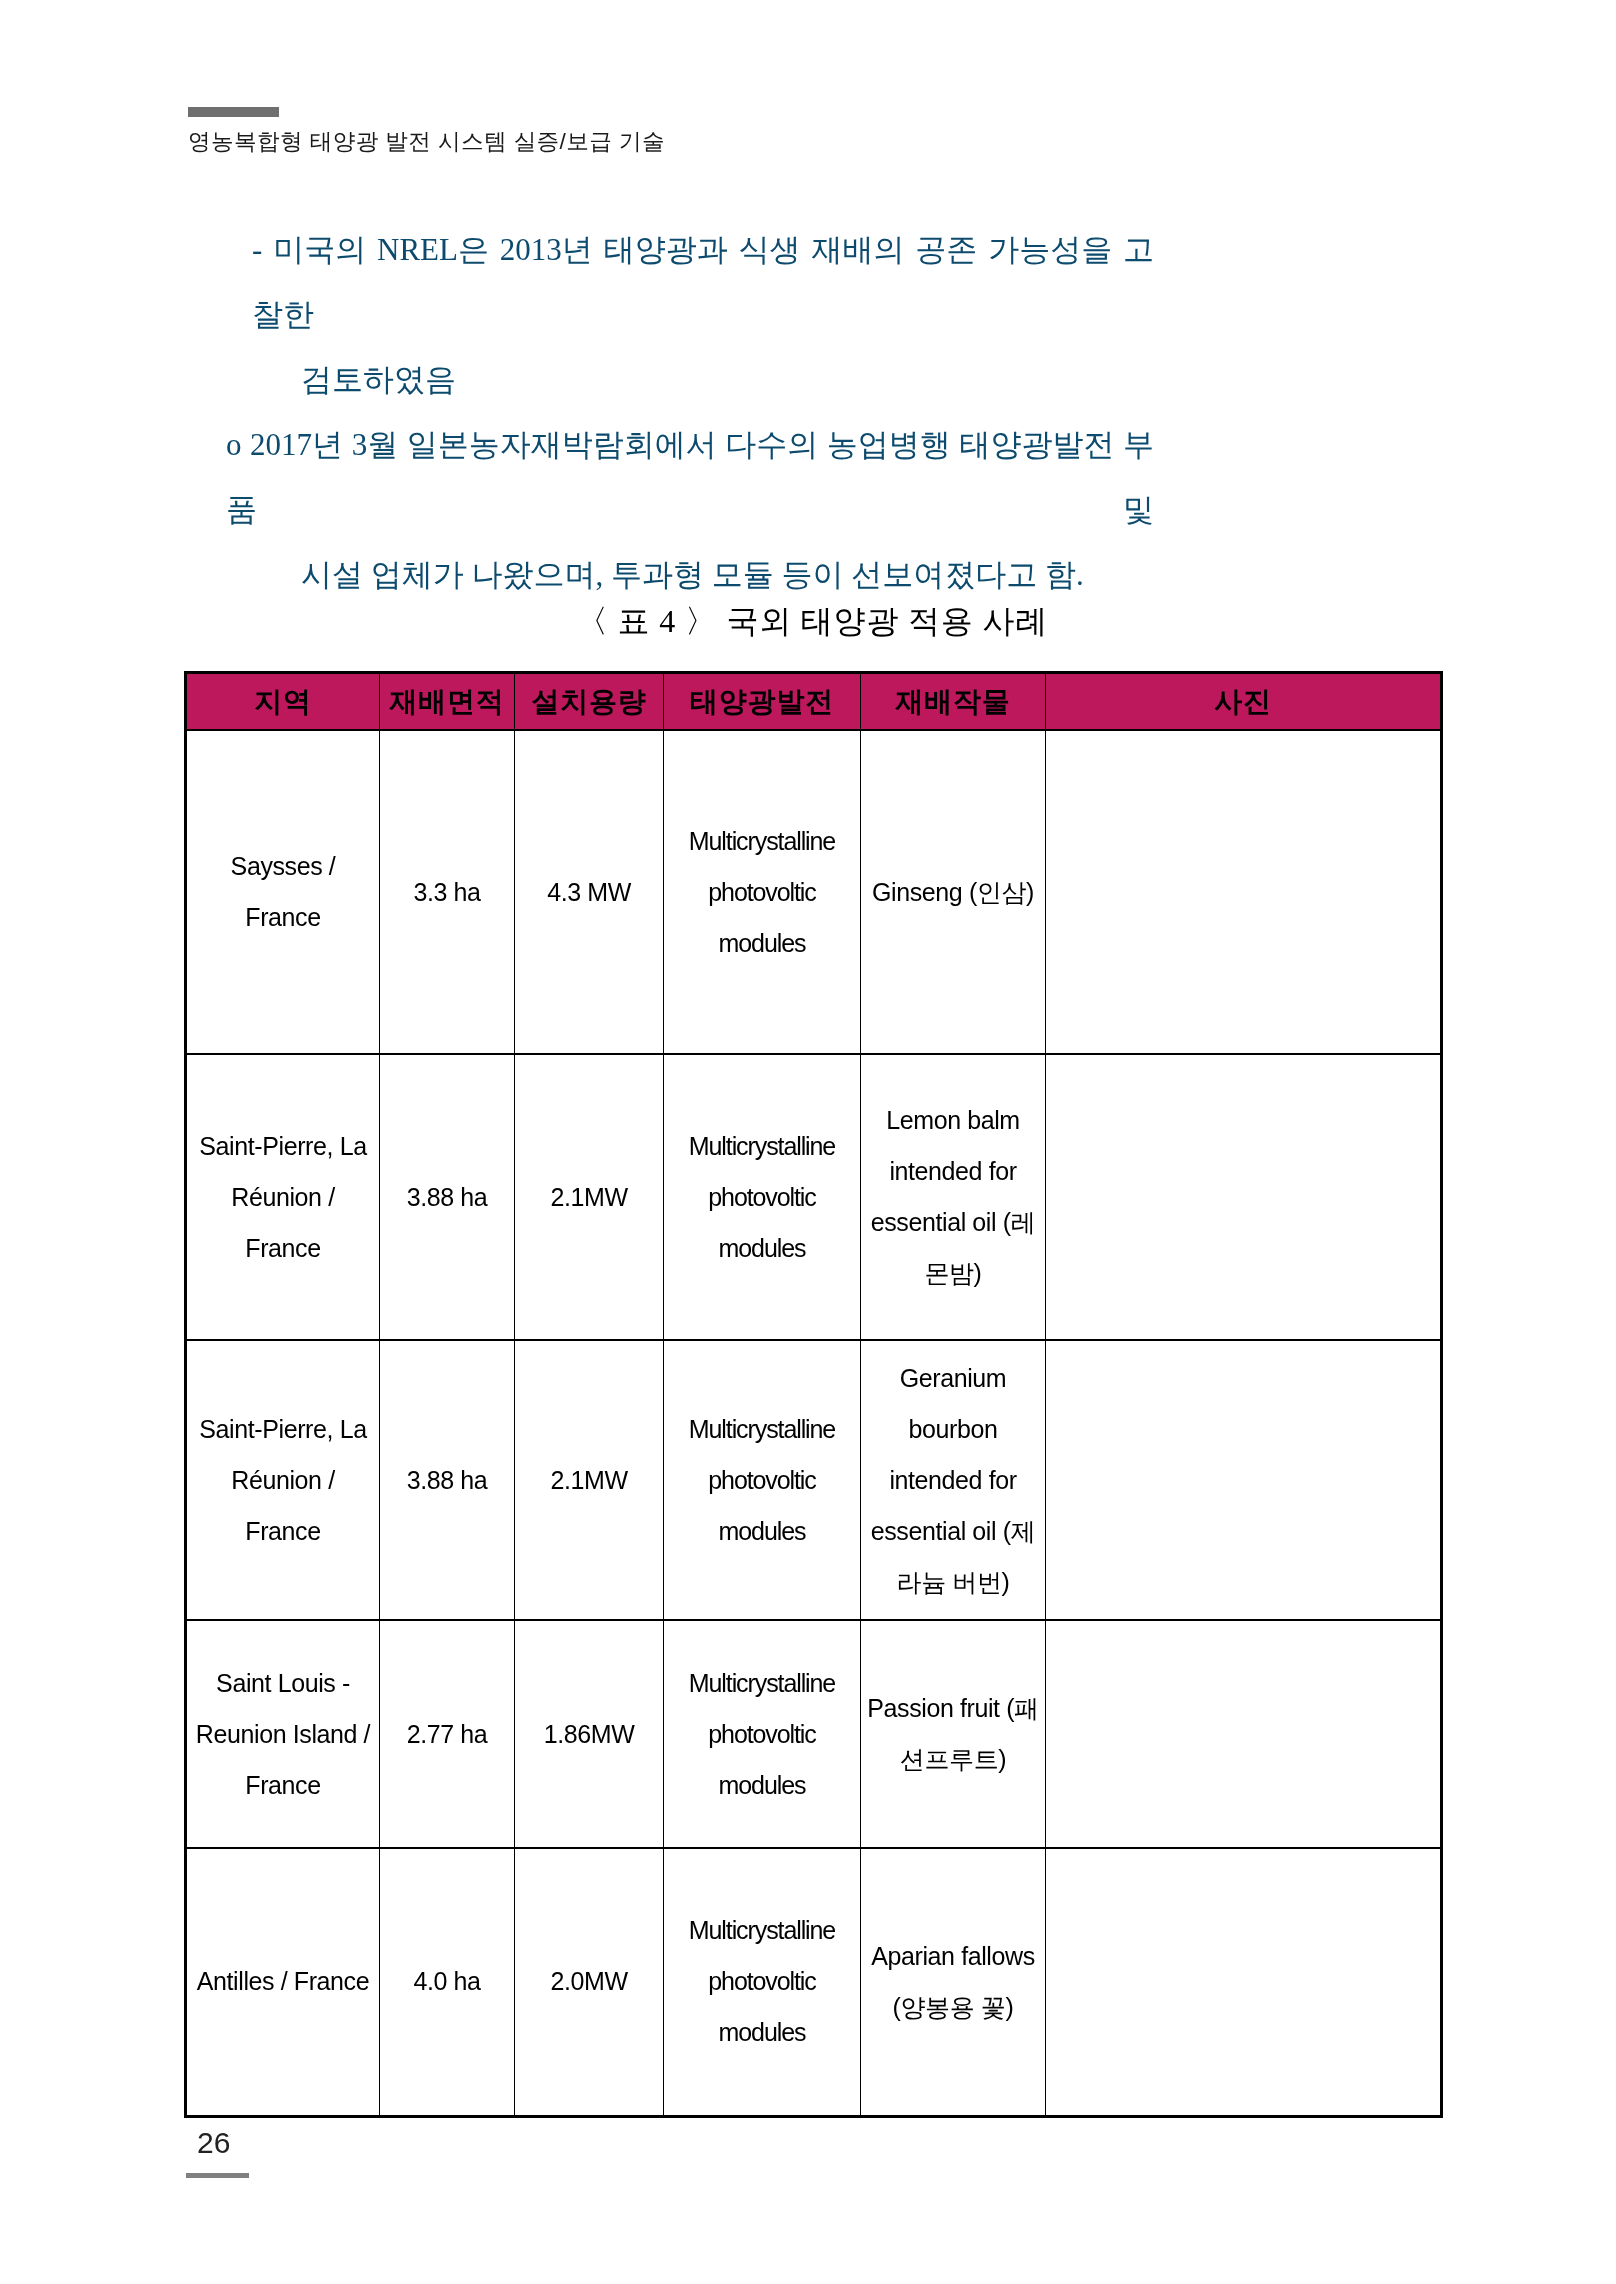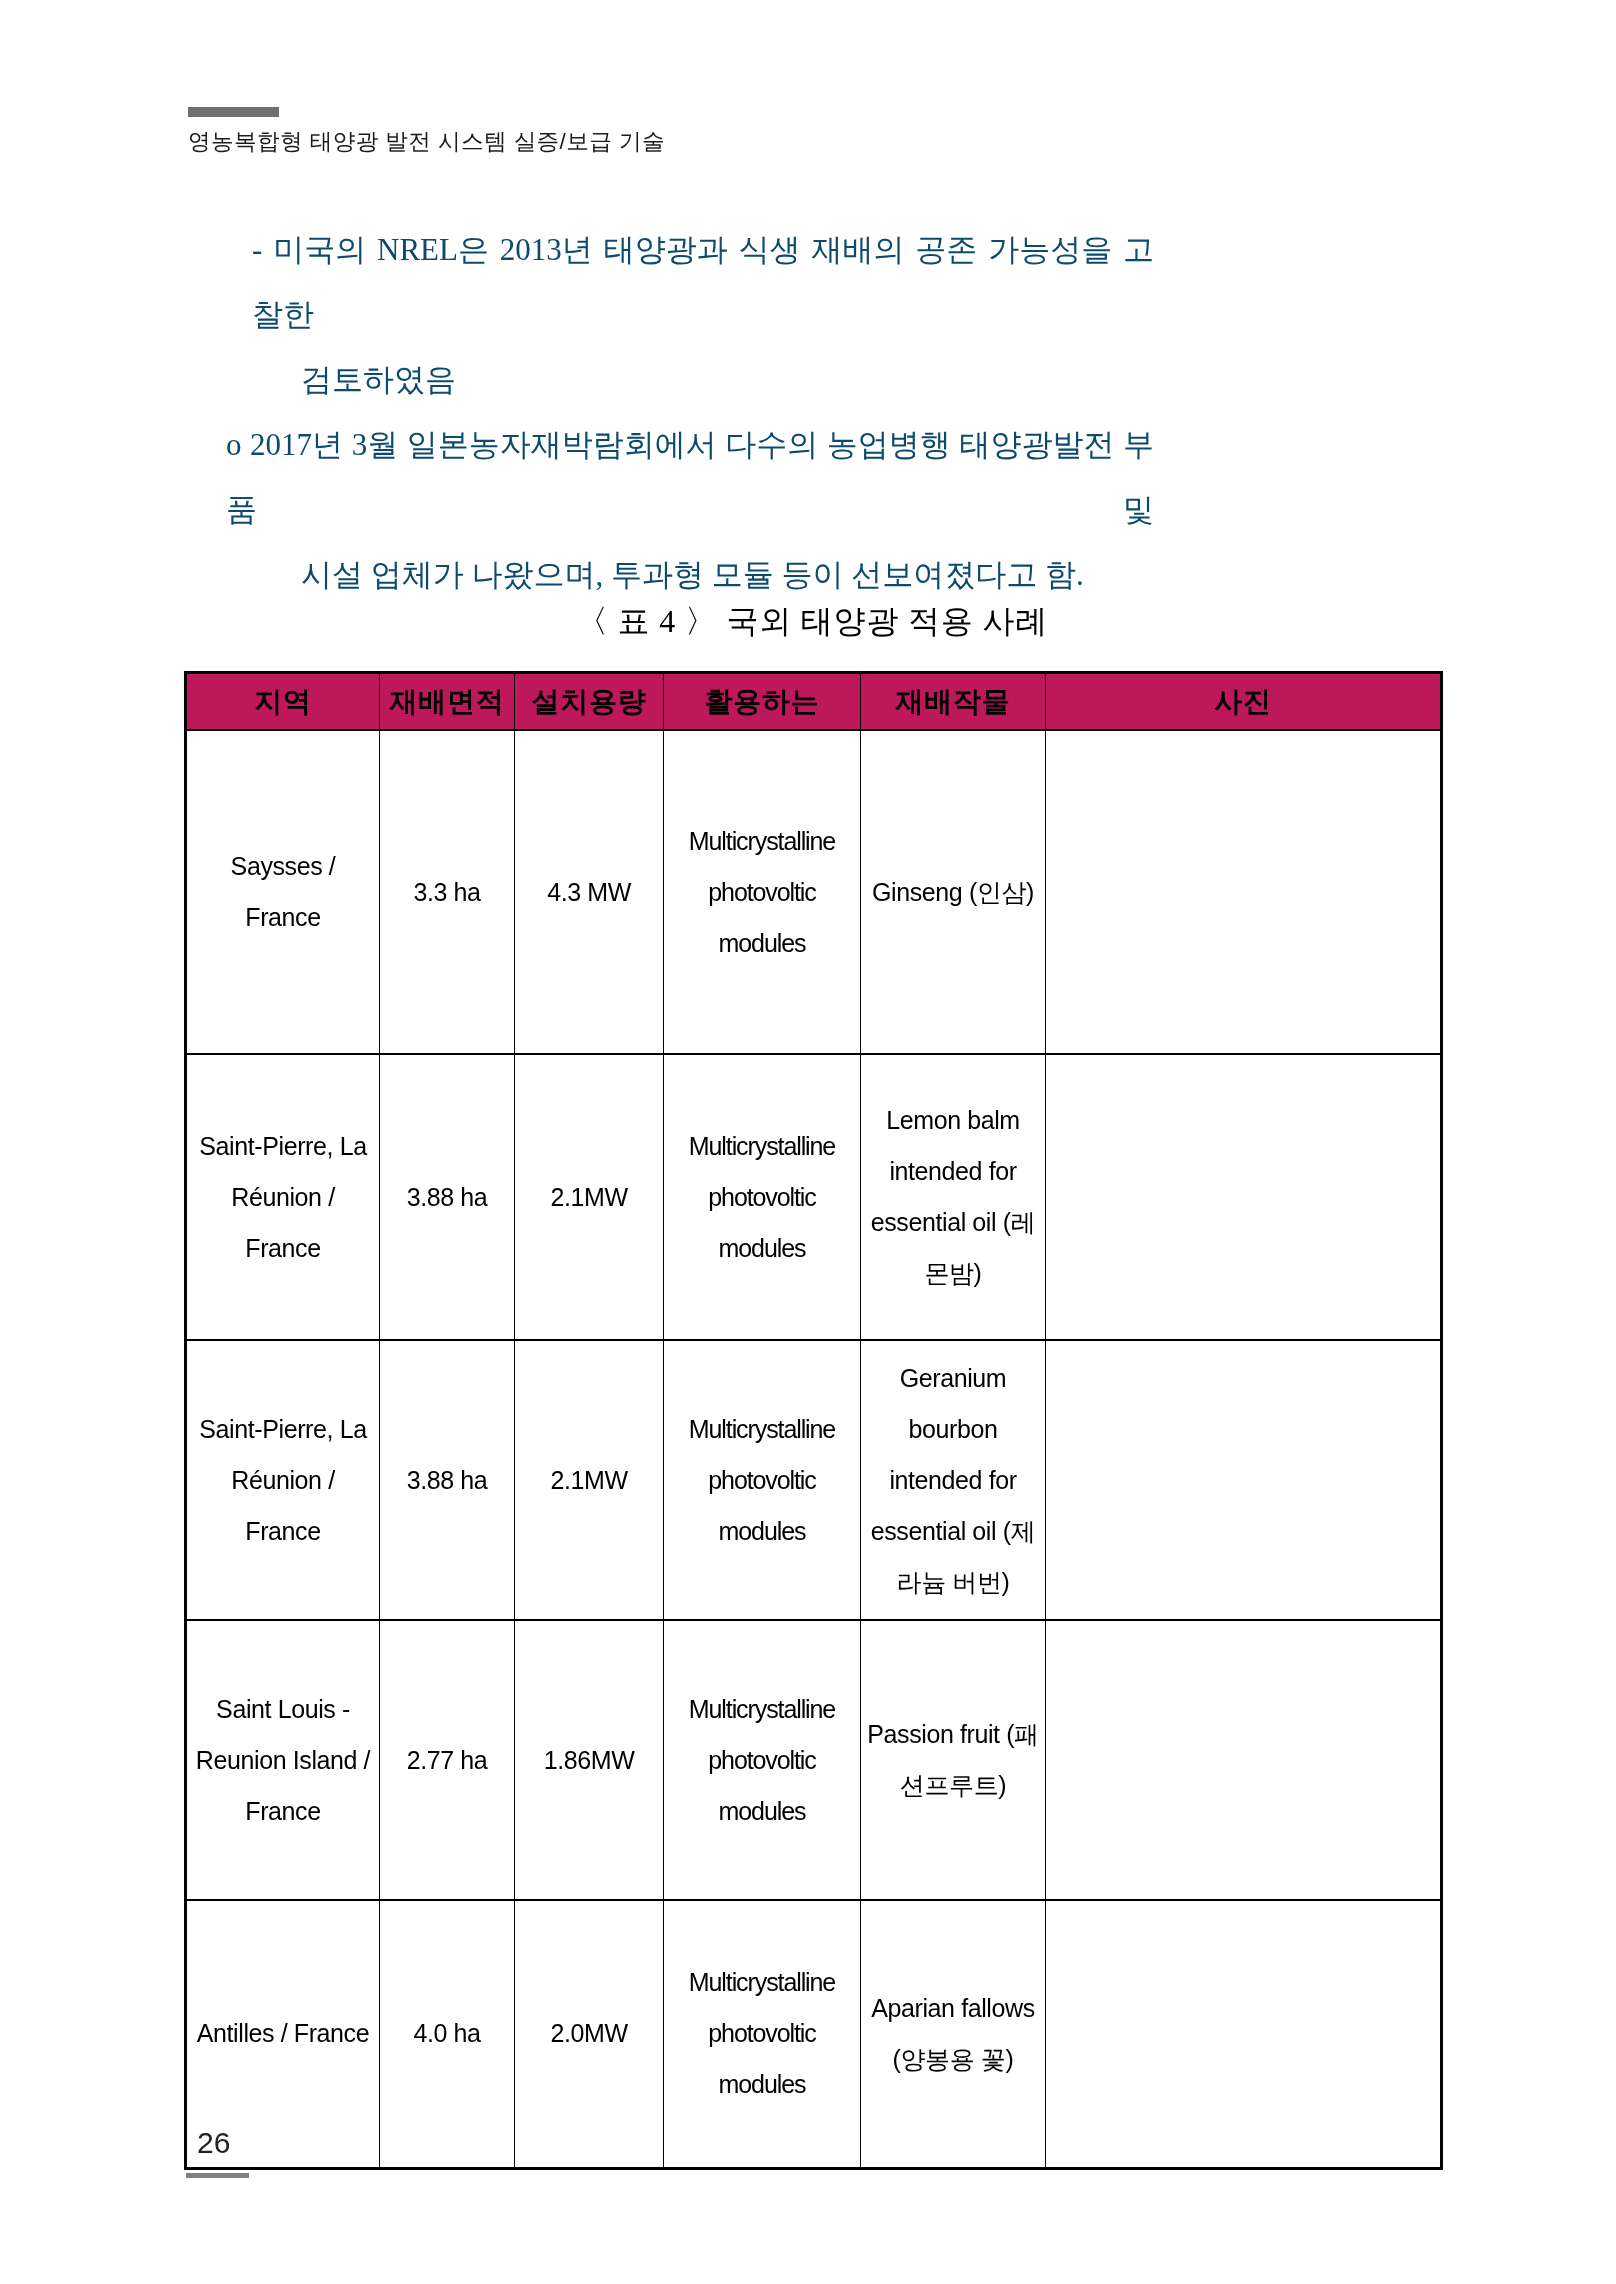--- a/index.html
+++ b/index.html
@@ -60,21 +60,21 @@
   .case-table td{
     font-size:25px;letter-spacing:-0.4px;
     line-height:51px;
     padding:0 6px;
   }
   .case-table td.module-cell{padding:0 1.5px;letter-spacing:-1.1px;}
   .case-table td.photo-cell{padding:0;}
   .case-table tr.r1{height:324px;}
   .case-table tr.r2{height:286px;}
   .case-table tr.r3{height:280px;}
-  .case-table tr.r4{height:280px;}
+  .case-table tr.r4{height:228px;}
   .case-table tr.r5{height:268px;}
   
   .photo{position:relative;width:100%;height:100%;overflow:hidden;}
   .photo .layer{position:absolute;}
   .photo1{
     background:
       linear-gradient(200deg,#a9cbe3 0%,#7fa8c8 5%,rgba(0,0,0,0) 12%),
       linear-gradient(90deg,#55743b 0%,#55743b 4%,rgba(0,0,0,0) 8%),
       repeating-linear-gradient(169deg,#1b2950 0 41px,#253764 41px 53px,#bb9f72 53px 65px),
       #b49a6e;
@@ -156,21 +156,21 @@
         <col style="width:149px">
       <col style="width:197px">
         <col style="width:185px">
         <col style="width:396px">
     </colgroup>
     <thead>
       <tr>
         <th>지역</th>
         <th>재배면적</th>
         <th>설치용량</th>
-        <th>활용하는</th>
+        <th>태양광발전</th>
         <th>재배작물</th>
         <th>사진</th>
       </tr>
     </thead>
     <tbody>
       <tr class="r1">
         <td>Saysses / France</td>
         <td>3.3 ha</td>
         <td>4.3 MW</td>
         <td class="module-cell">Multicrystalline photovoltic modules</td>

